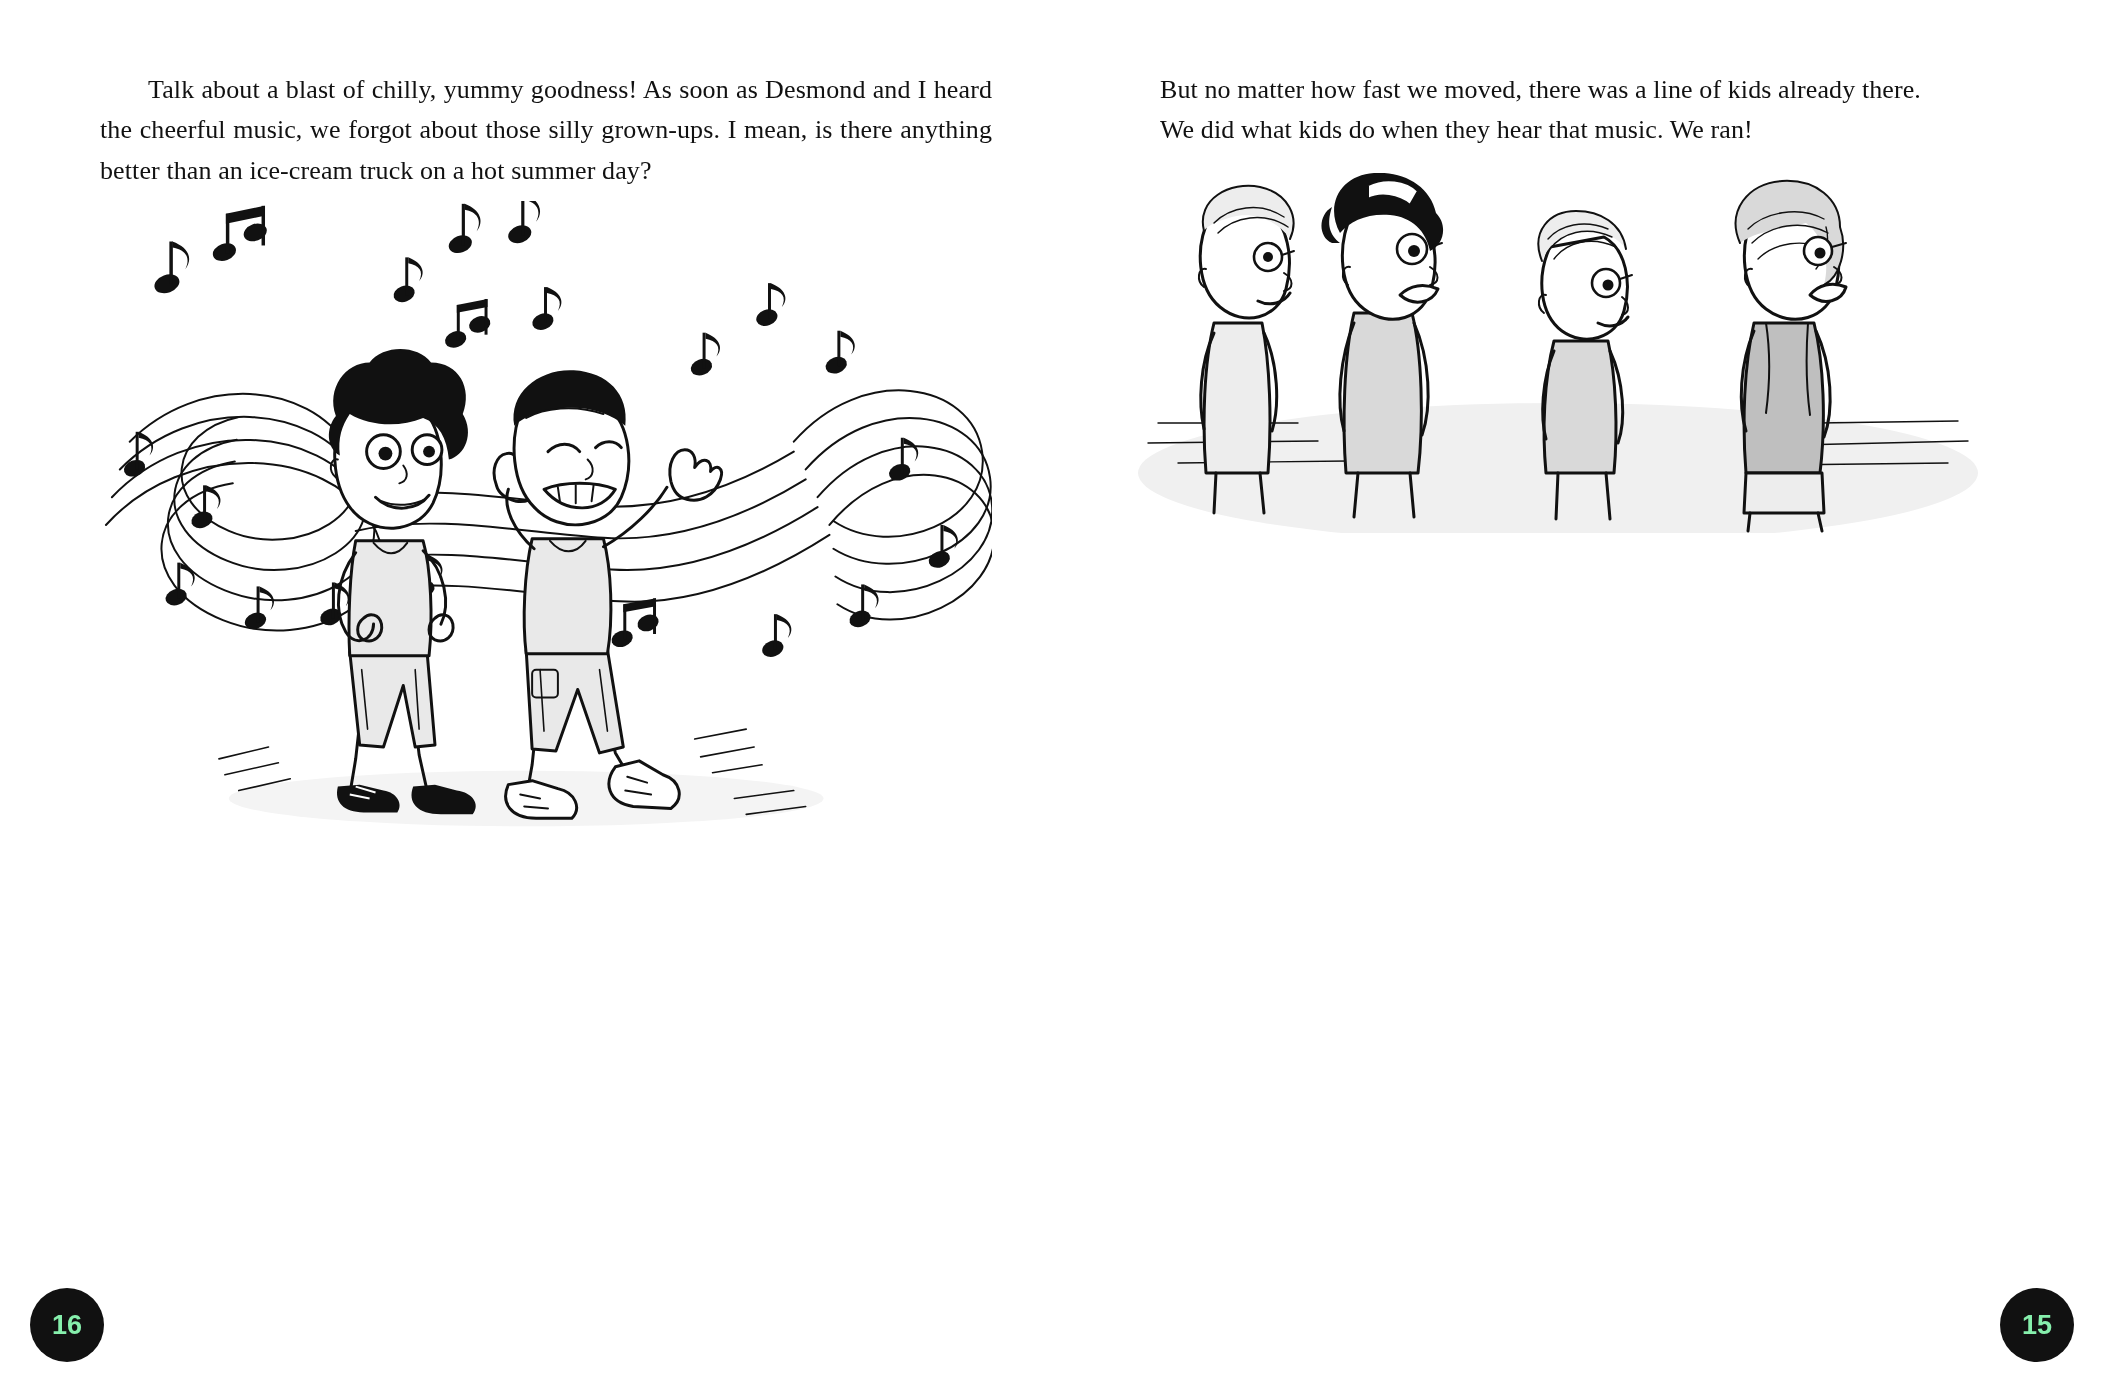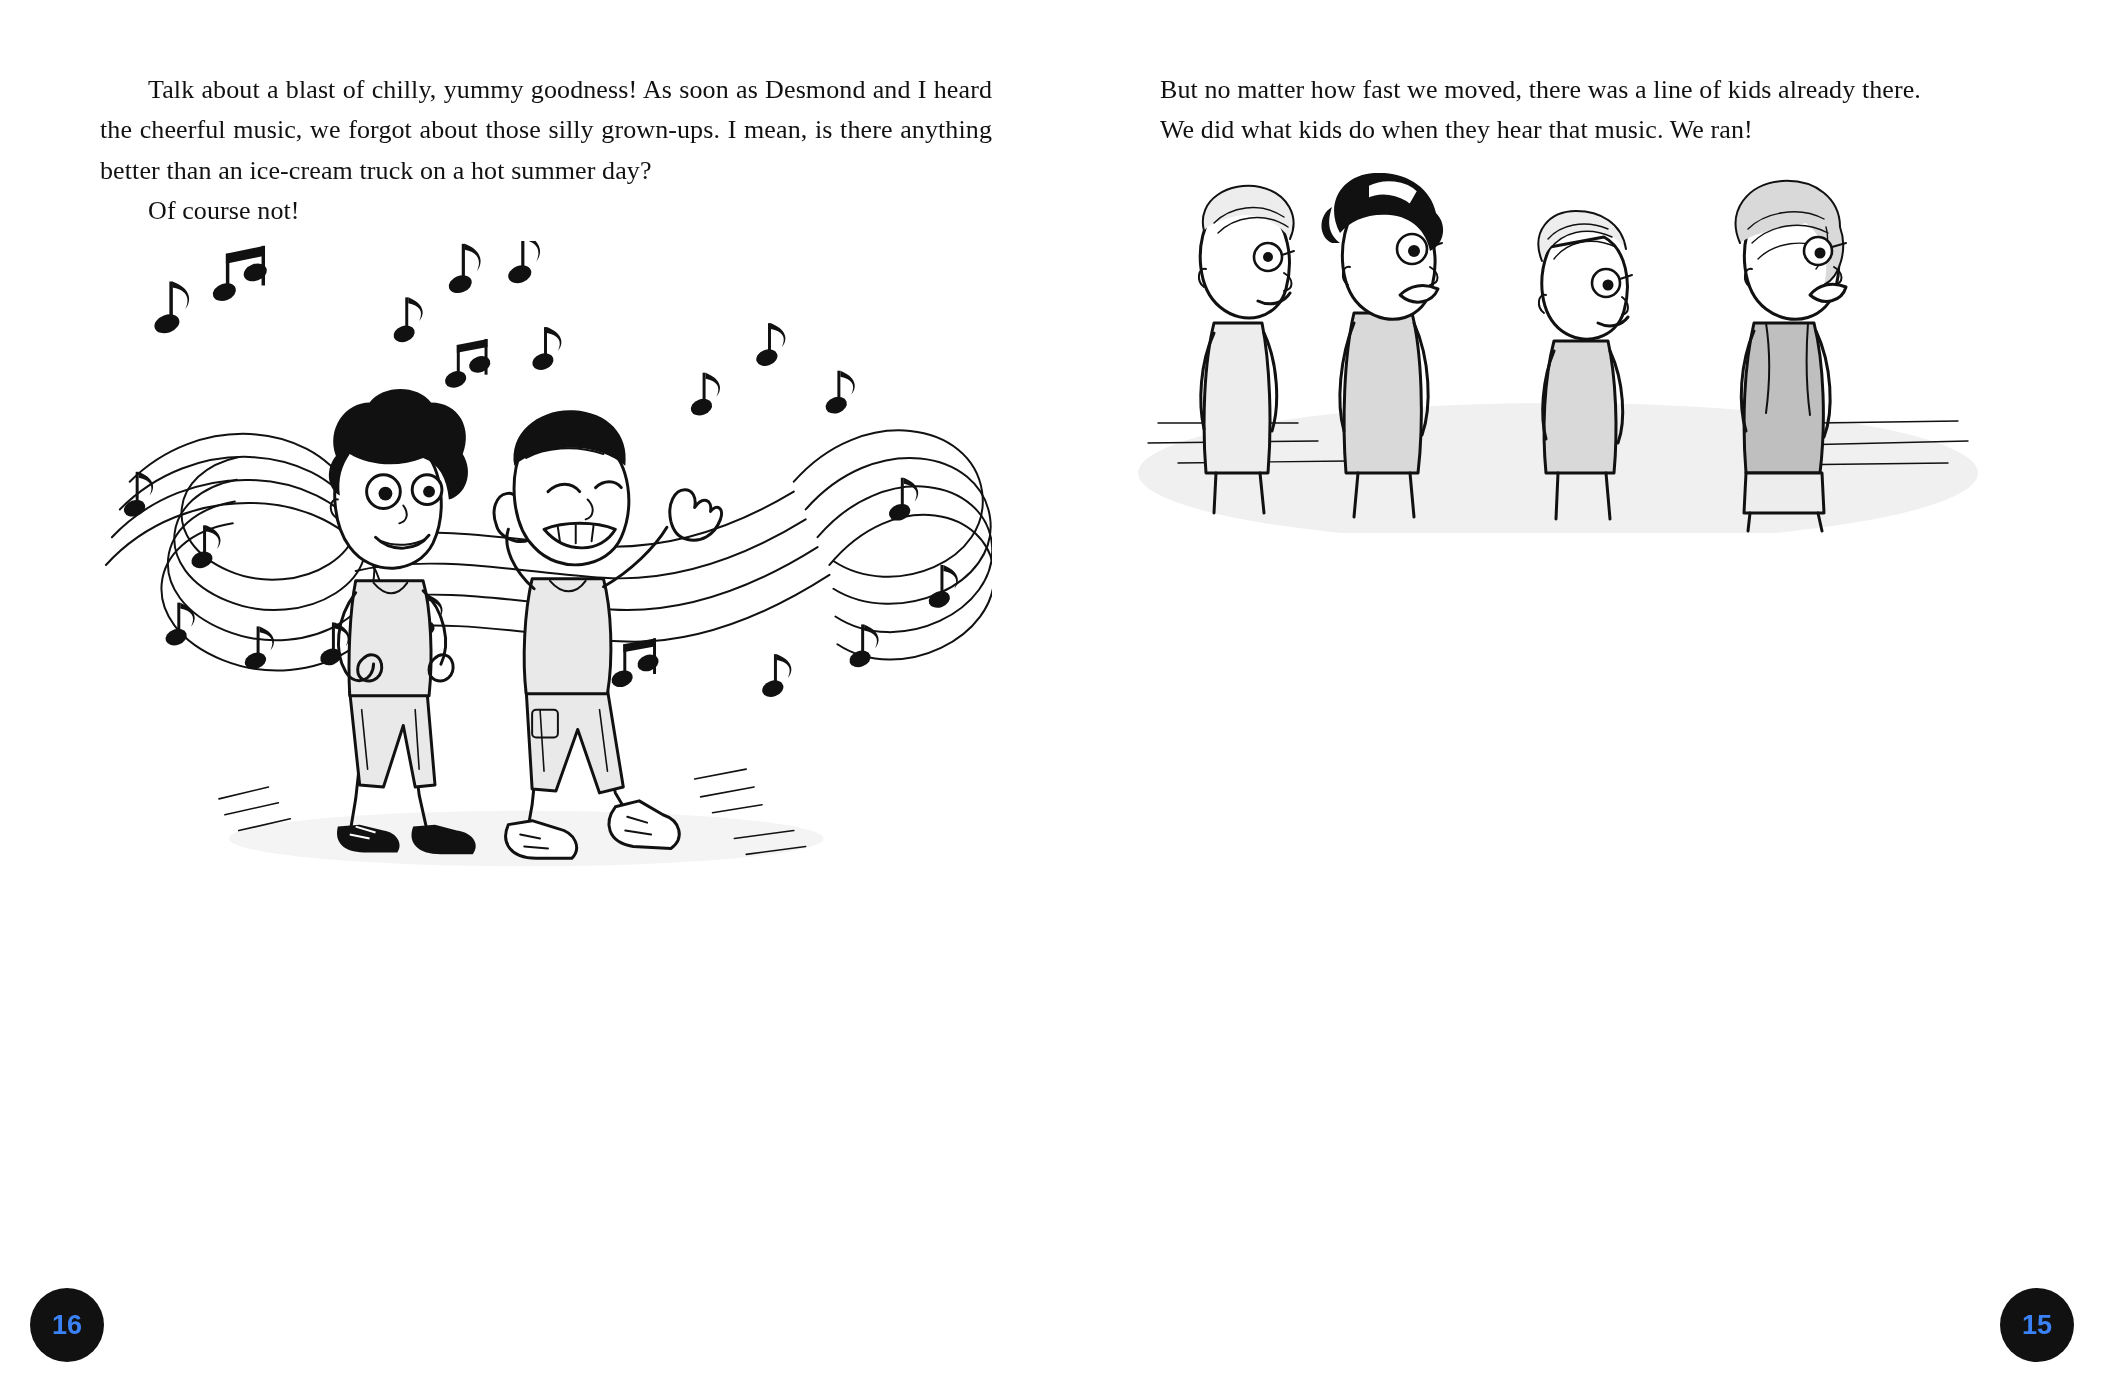--- a/index.html
+++ b/index.html
@@ -55,21 +55,21 @@
   .text-block-top { margin-bottom: 26px; }
 
   
   .page-number {
     position: absolute;
     bottom: 38px;
     width: 74px;
     height: 74px;
     border-radius: 50%;
     background: #111111;
-    color: #3b82f6;
+    color: #86efac;
     font-family: "Liberation Sans", sans-serif;
     font-weight: bold;
     font-size: 27px;
     display: flex;
     align-items: center;
     justify-content: center;
   }
   .page-number.left  { left: 30px; }
   .page-number.right { right: 30px; }
 
@@ -85,21 +85,20 @@
 </style>
 </head>
 <body>
 
 <div class="spread">
 
   <div class="page page-left">
 
     <p class="body-text justify text-block-top">Talk about a blast of chilly, yummy goodness! As soon as Desmond and I heard the cheerful music, we forgot about those silly grown-ups. I mean, is there anything better than an ice-cream truck on a hot summer day?</p>
 
-    <p class="body-text">Of course not!</p>
 
     <div class="illus illus-left">
       <svg viewBox="0 0 900 640" xmlns="http://www.w3.org/2000/svg">
         <defs>
           <style>
             .ink  { fill:none; stroke:#111; stroke-width:3; stroke-linecap:round; stroke-linejoin:round; }
             .ink2 { fill:none; stroke:#111; stroke-width:2; stroke-linecap:round; stroke-linejoin:round; }
             .thin { fill:none; stroke:#111; stroke-width:1.6; stroke-linecap:round; }
             .blk  { fill:#111; }
             .gry  { fill:#e9e9e9; }

